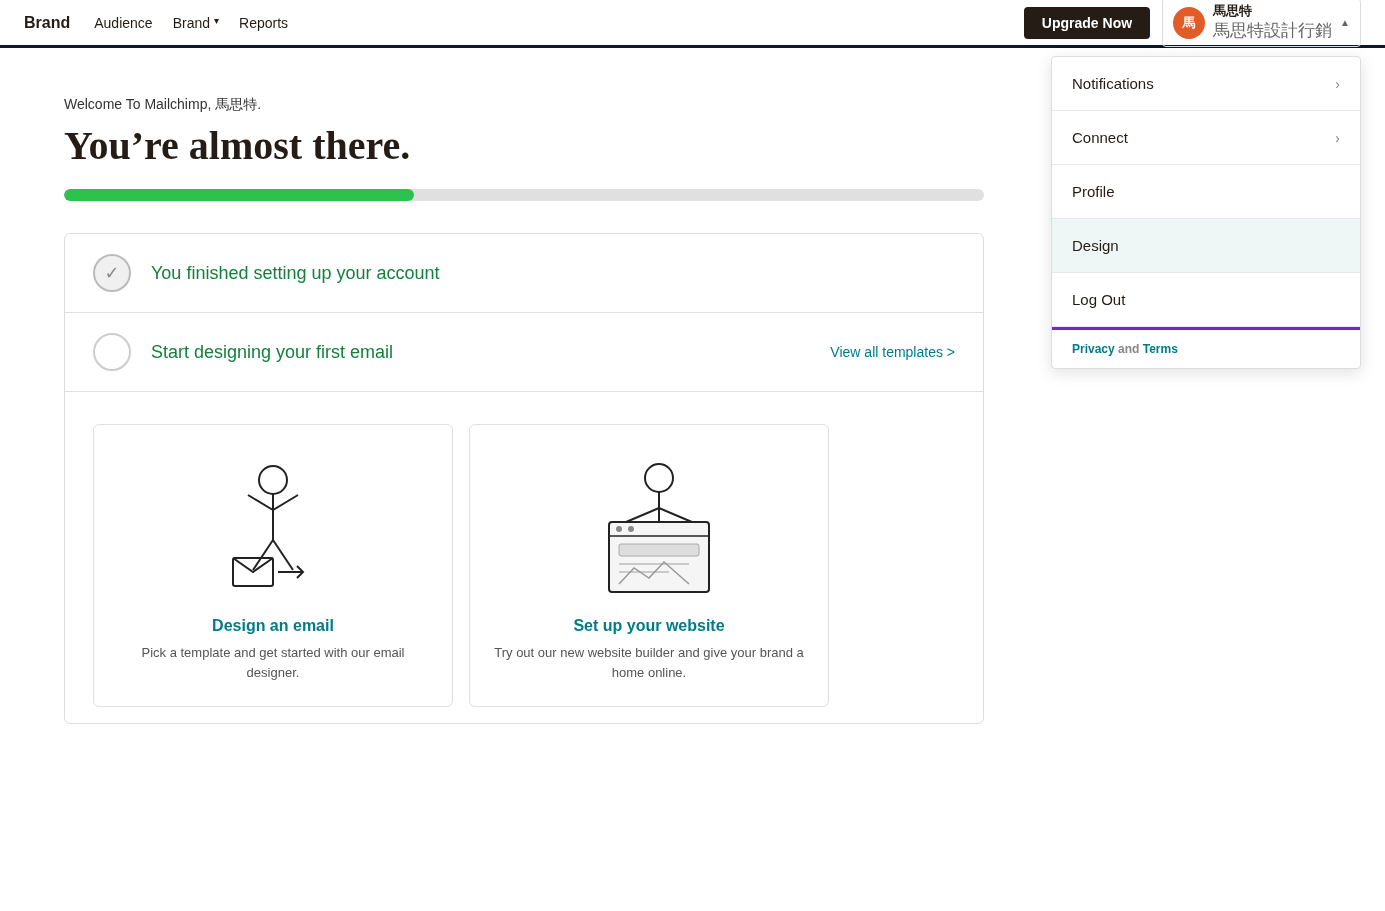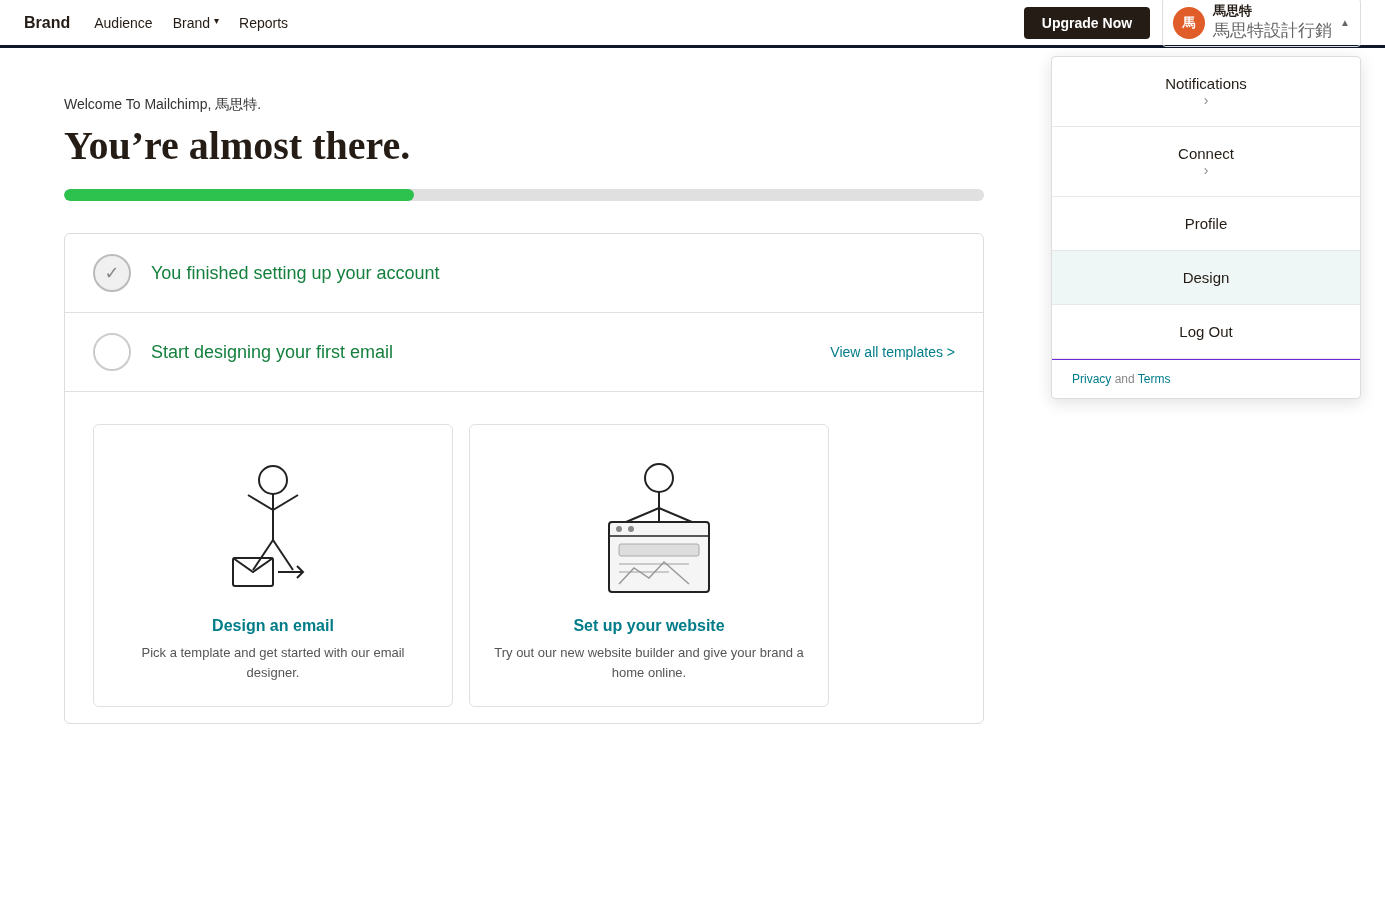--- a/index.html
+++ b/index.html
@@ -94,30 +94,30 @@
       z-index: 200;
     }
     .dropdown-item {
       display: flex;
       align-items: center;
       justify-content: space-between;
       padding: 18px 20px;
       border-bottom: 1px solid #e8e8e8;
       font-size: 15px;
       cursor: pointer;
-      flex-direction: column;
     }
     .dropdown-item:last-of-type { border-bottom: none; }
     .dropdown-item.active { background: #eef6f6; }
     .dropdown-item .arrow { color: #888; font-size: 14px; }
     .dropdown-footer {
       padding: 12px 20px;
-      border-top: 1px solid #6d28d9;
+      border-top: 3px solid #6d28d9;
       font-size: 12px;
       color: #888;
+      font-weight: bold;
     }
     .dropdown-footer a { color: #007c89; text-decoration: none; }
 
     
     .main {
       padding: 48px 64px;
       max-width: 1040px;
     }
     .welcome-text {
       font-size: 14px;

